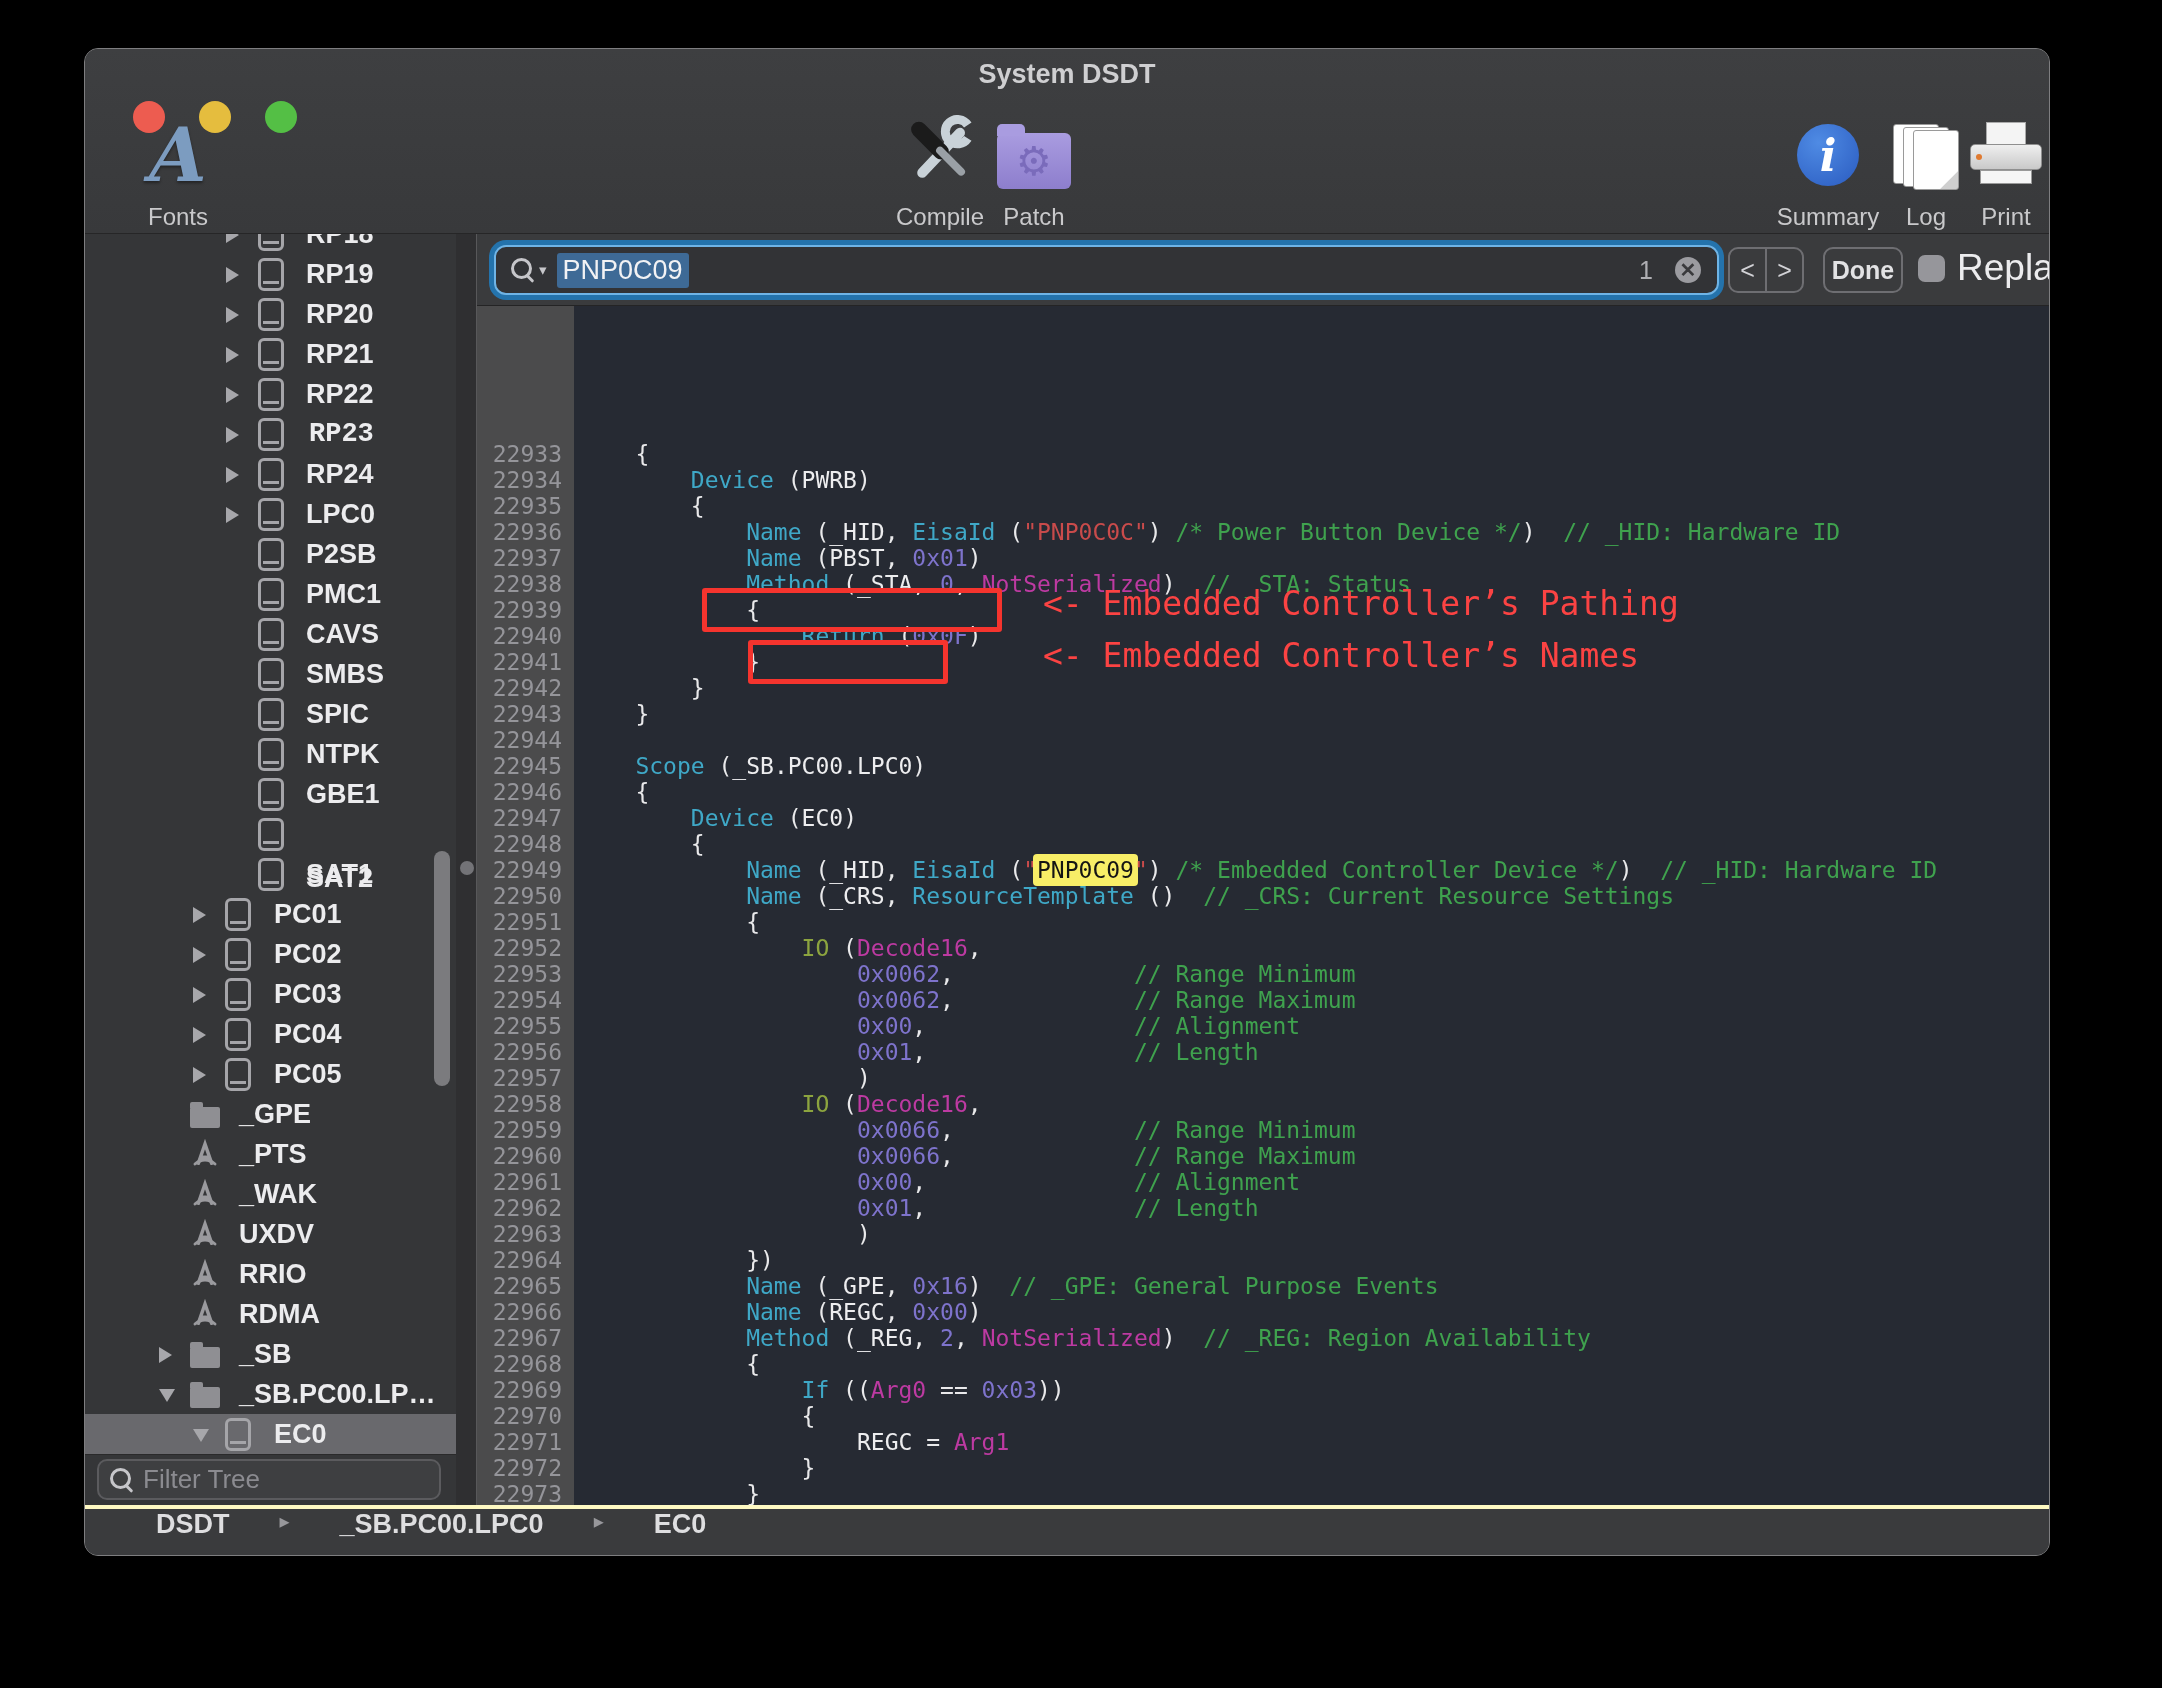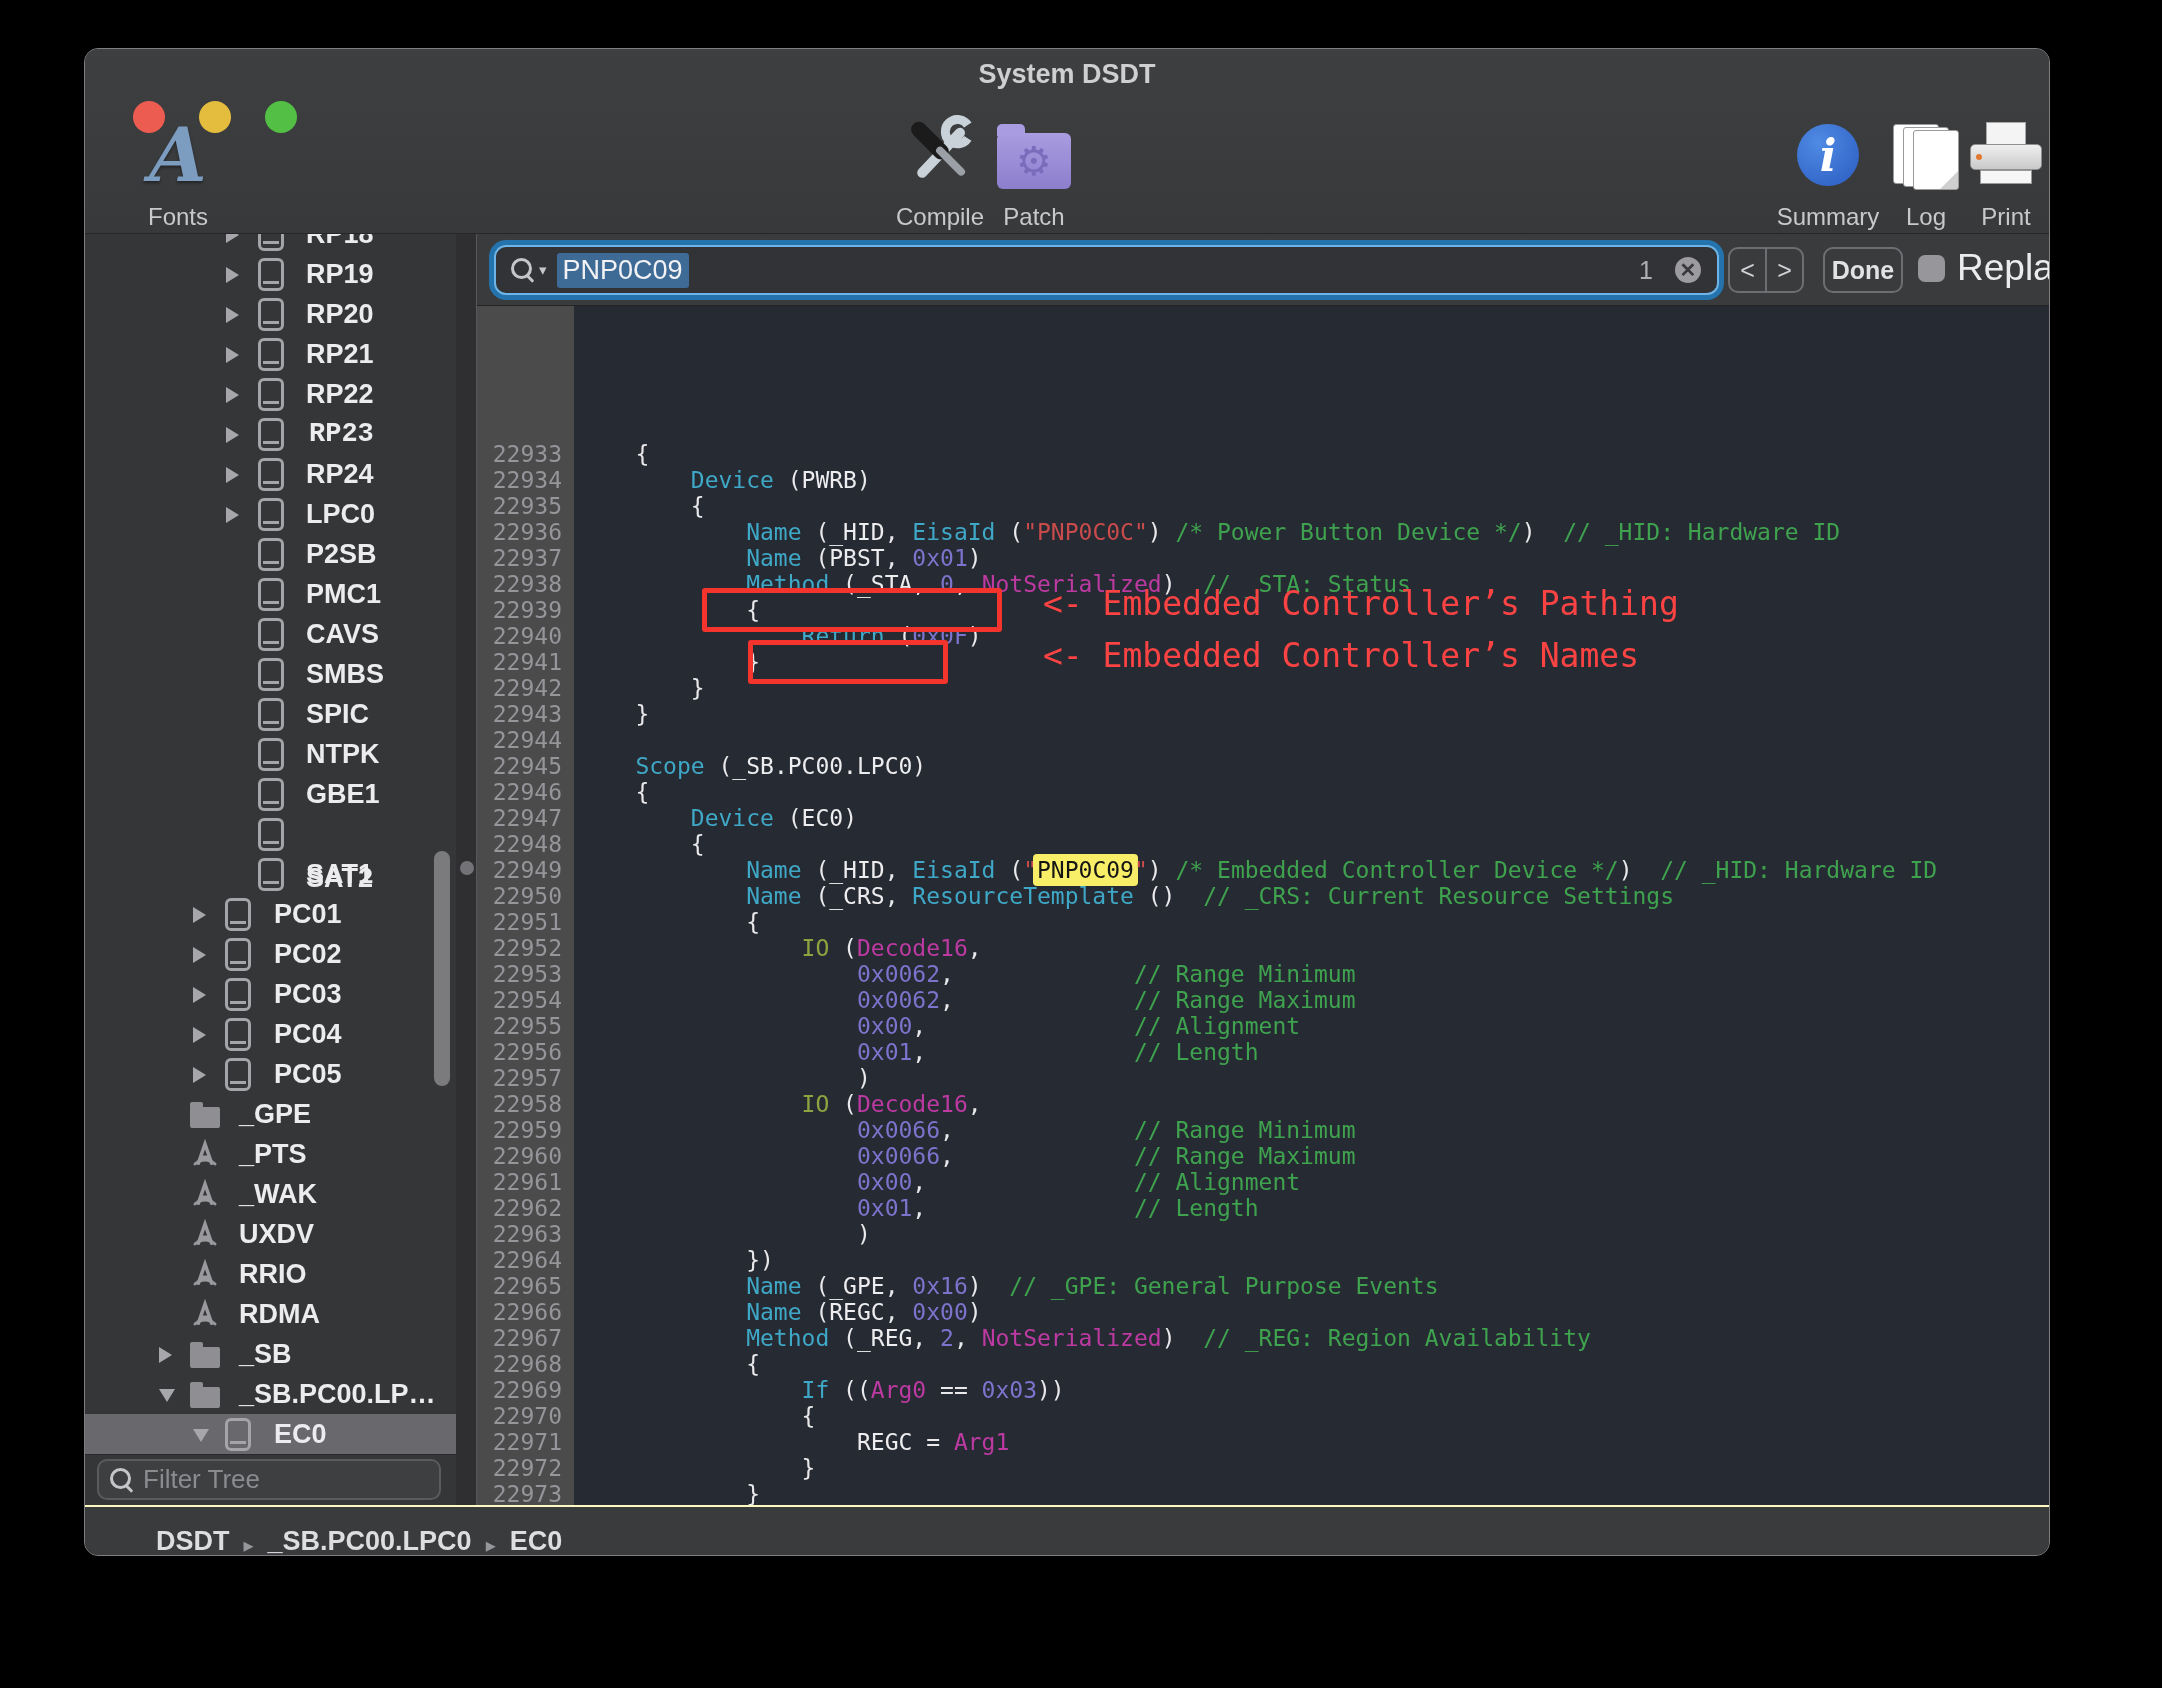--- a/index.html
+++ b/index.html
@@ -98,21 +98,21 @@
   .tok-o{color:#8CA43F;}
   .tok-hl{background:#F8EE67;color:#141414;border-radius:4px;padding:3px 4px;margin:0 -4px;}
   .redbox{position:absolute;border:5px solid #F5342E;border-radius:3px;}
   .redbox.b1{left:225px;top:303px;width:300px;height:44px;}
   .redbox.b2{left:271px;top:355px;width:200px;height:44px;}
   .annot{position:absolute;left:566px;color:#FB4343;font-size:33px;white-space:nowrap;}
   .annot.a1{top:306px;}
   .annot.a2{top:358px;}
   
   .breadcrumb{position:absolute;left:0;top:1456px;width:100%;height:52px;background:#3A3B3D;
-              border-top:2px solid #fef9c3;display:flex;align-items:flex-end;padding-left:71px;}
+              border-top:4px solid #fef9c3;display:flex;align-items:flex-start;padding-left:71px;gap:36px;}
   .bc-item{font-size:27px;font-weight:600;color:#DEDEE0;}
   .bc-sep{font-size:20px;color:#97979B;margin:0 14px;}
   
   .mag{display:inline-block;position:relative;width:26px;height:26px;}
   .mag::before{content:"";position:absolute;left:1px;top:1px;width:15px;height:15px;border:3px solid #C6C6CA;border-radius:50%;}
   .mag::after{content:"";position:absolute;left:17px;top:17px;width:9px;height:3px;background:#C6C6CA;
               border-radius:2px;transform:rotate(45deg);transform-origin:0 50%;}
   .mag-chev{font-size:15px;color:#C6C6CA;margin-left:3px;}
 </style>
 </head>

